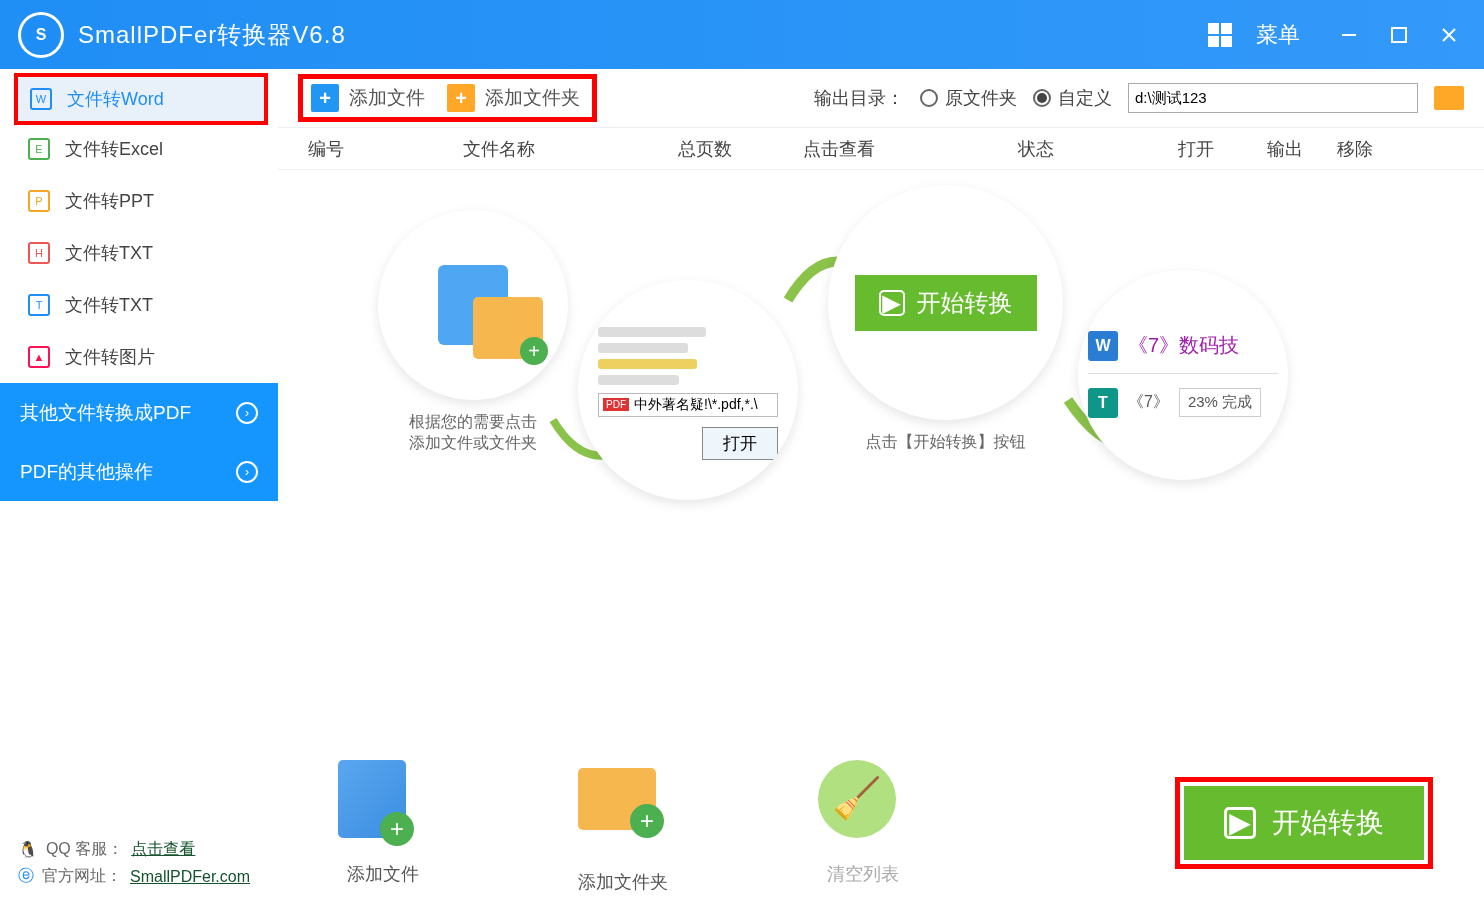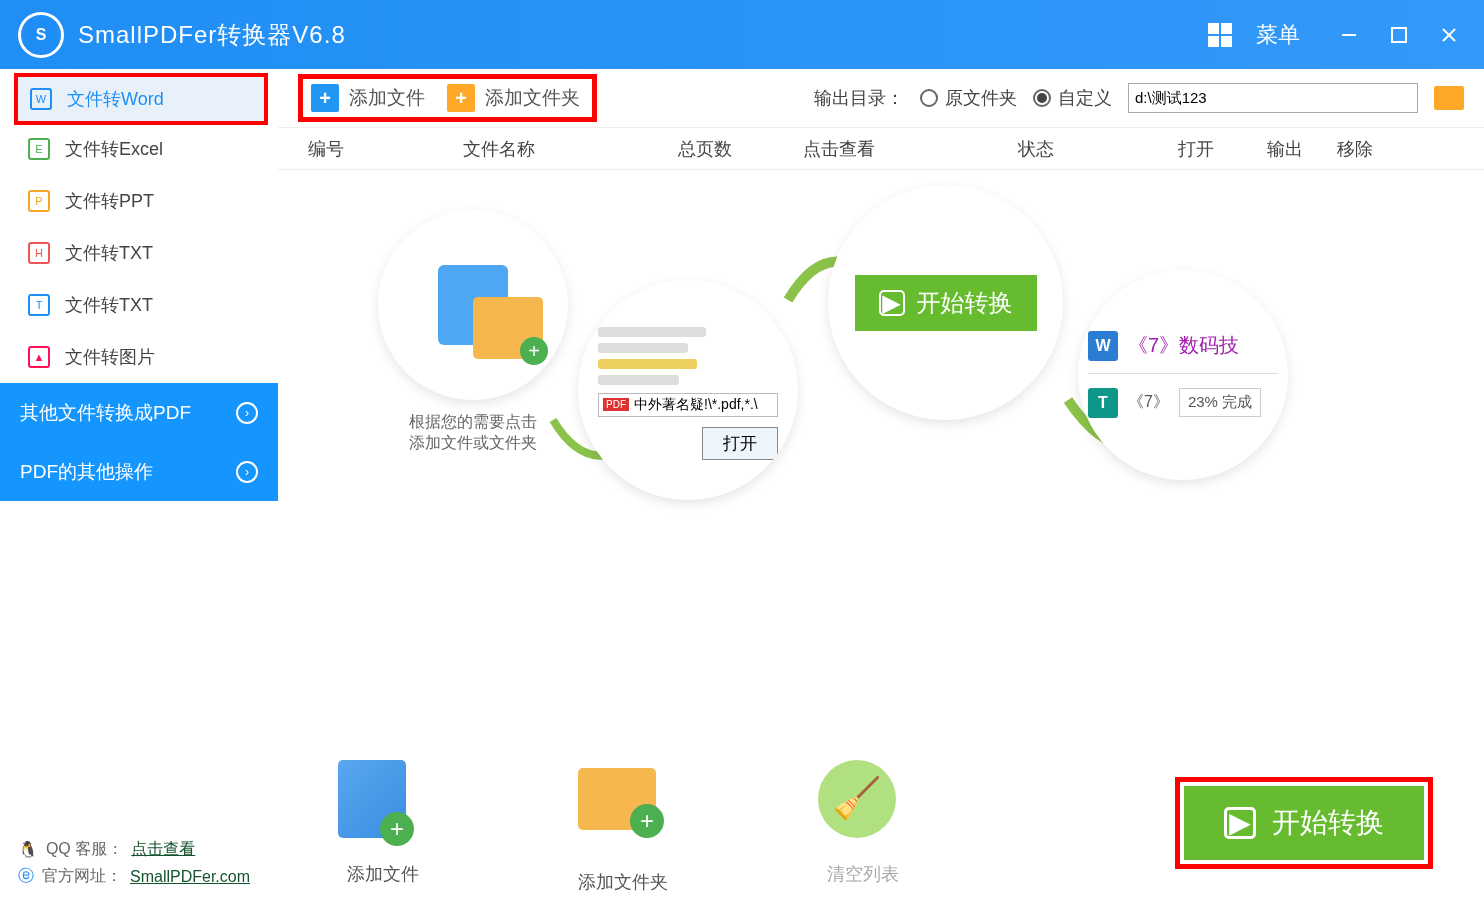--- a/index.html
+++ b/index.html
@@ -262,20 +262,21 @@
         <polygon points="65,15 88,28 65,38" fill="#8bc34a"></polygon>
       </svg>
 
       <div class="guide-item" style="left:550px;top:15px;">
         <div class="circle" style="width:235px;height:235px;">
           <div class="start-banner">
             <span class="play-ico">▶</span>
             <span>开始转换</span>
           </div>
         </div>
+        <div class="guide-text">点击【开始转换】按钮</div>
       </div>
 
       <svg class="big-arrow" style="left:780px;top:220px;" width="100" height="80">
         <path d="M10 10 Q 50 70 90 50" stroke="#8bc34a" stroke-width="10" fill="none"></path>
         <polygon points="80,40 100,52 78,62" fill="#8bc34a"></polygon>
       </svg>
 
       <div class="circle" style="width:210px;height:210px;position:absolute;left:800px;top:100px;overflow:hidden;">
         <div style="width:100%;padding:18px 10px;">
           <div style="display:flex;align-items:center;gap:10px;margin:12px 0;">

